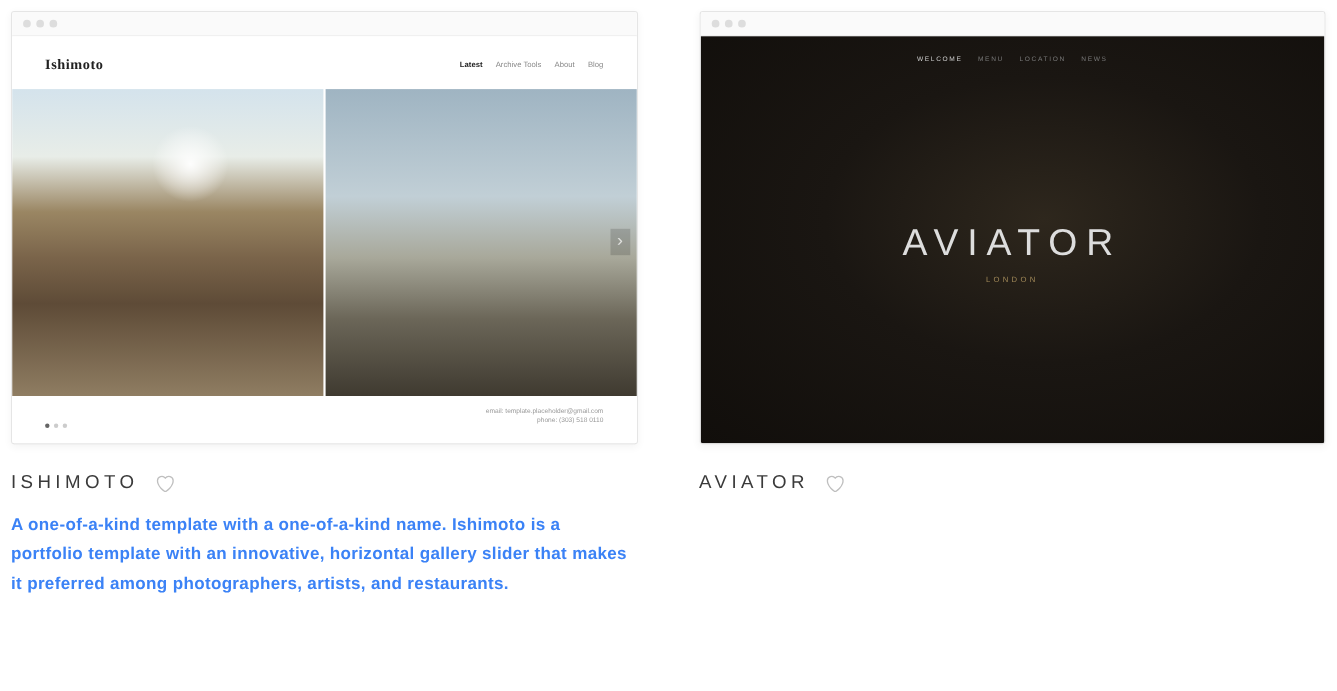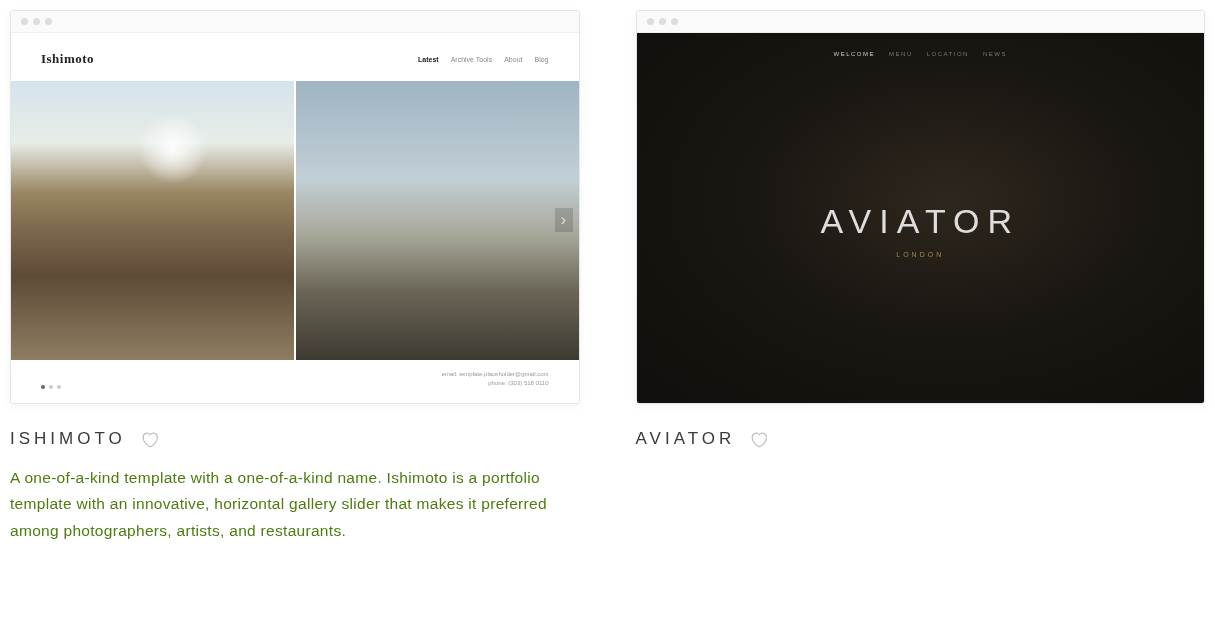--- a/index.html
+++ b/index.html
@@ -200,22 +200,23 @@
       align-items: center;
       cursor: pointer;
     }
     .heart-icon svg {
       width: 19px;
       height: 19px;
     }
     .card-description {
       font-size: 15.5px;
       line-height: 1.7;
-      color: #4d7c0f;
+      color: #3b82f6;
       letter-spacing: 0.3px;
+      font-weight: bold;
     }
   </style>
 </head>
 <body>
 
 <div class="templates-grid">
 
   <div class="template-card">
     <div class="browser-frame">
       <div class="browser-chrome">

